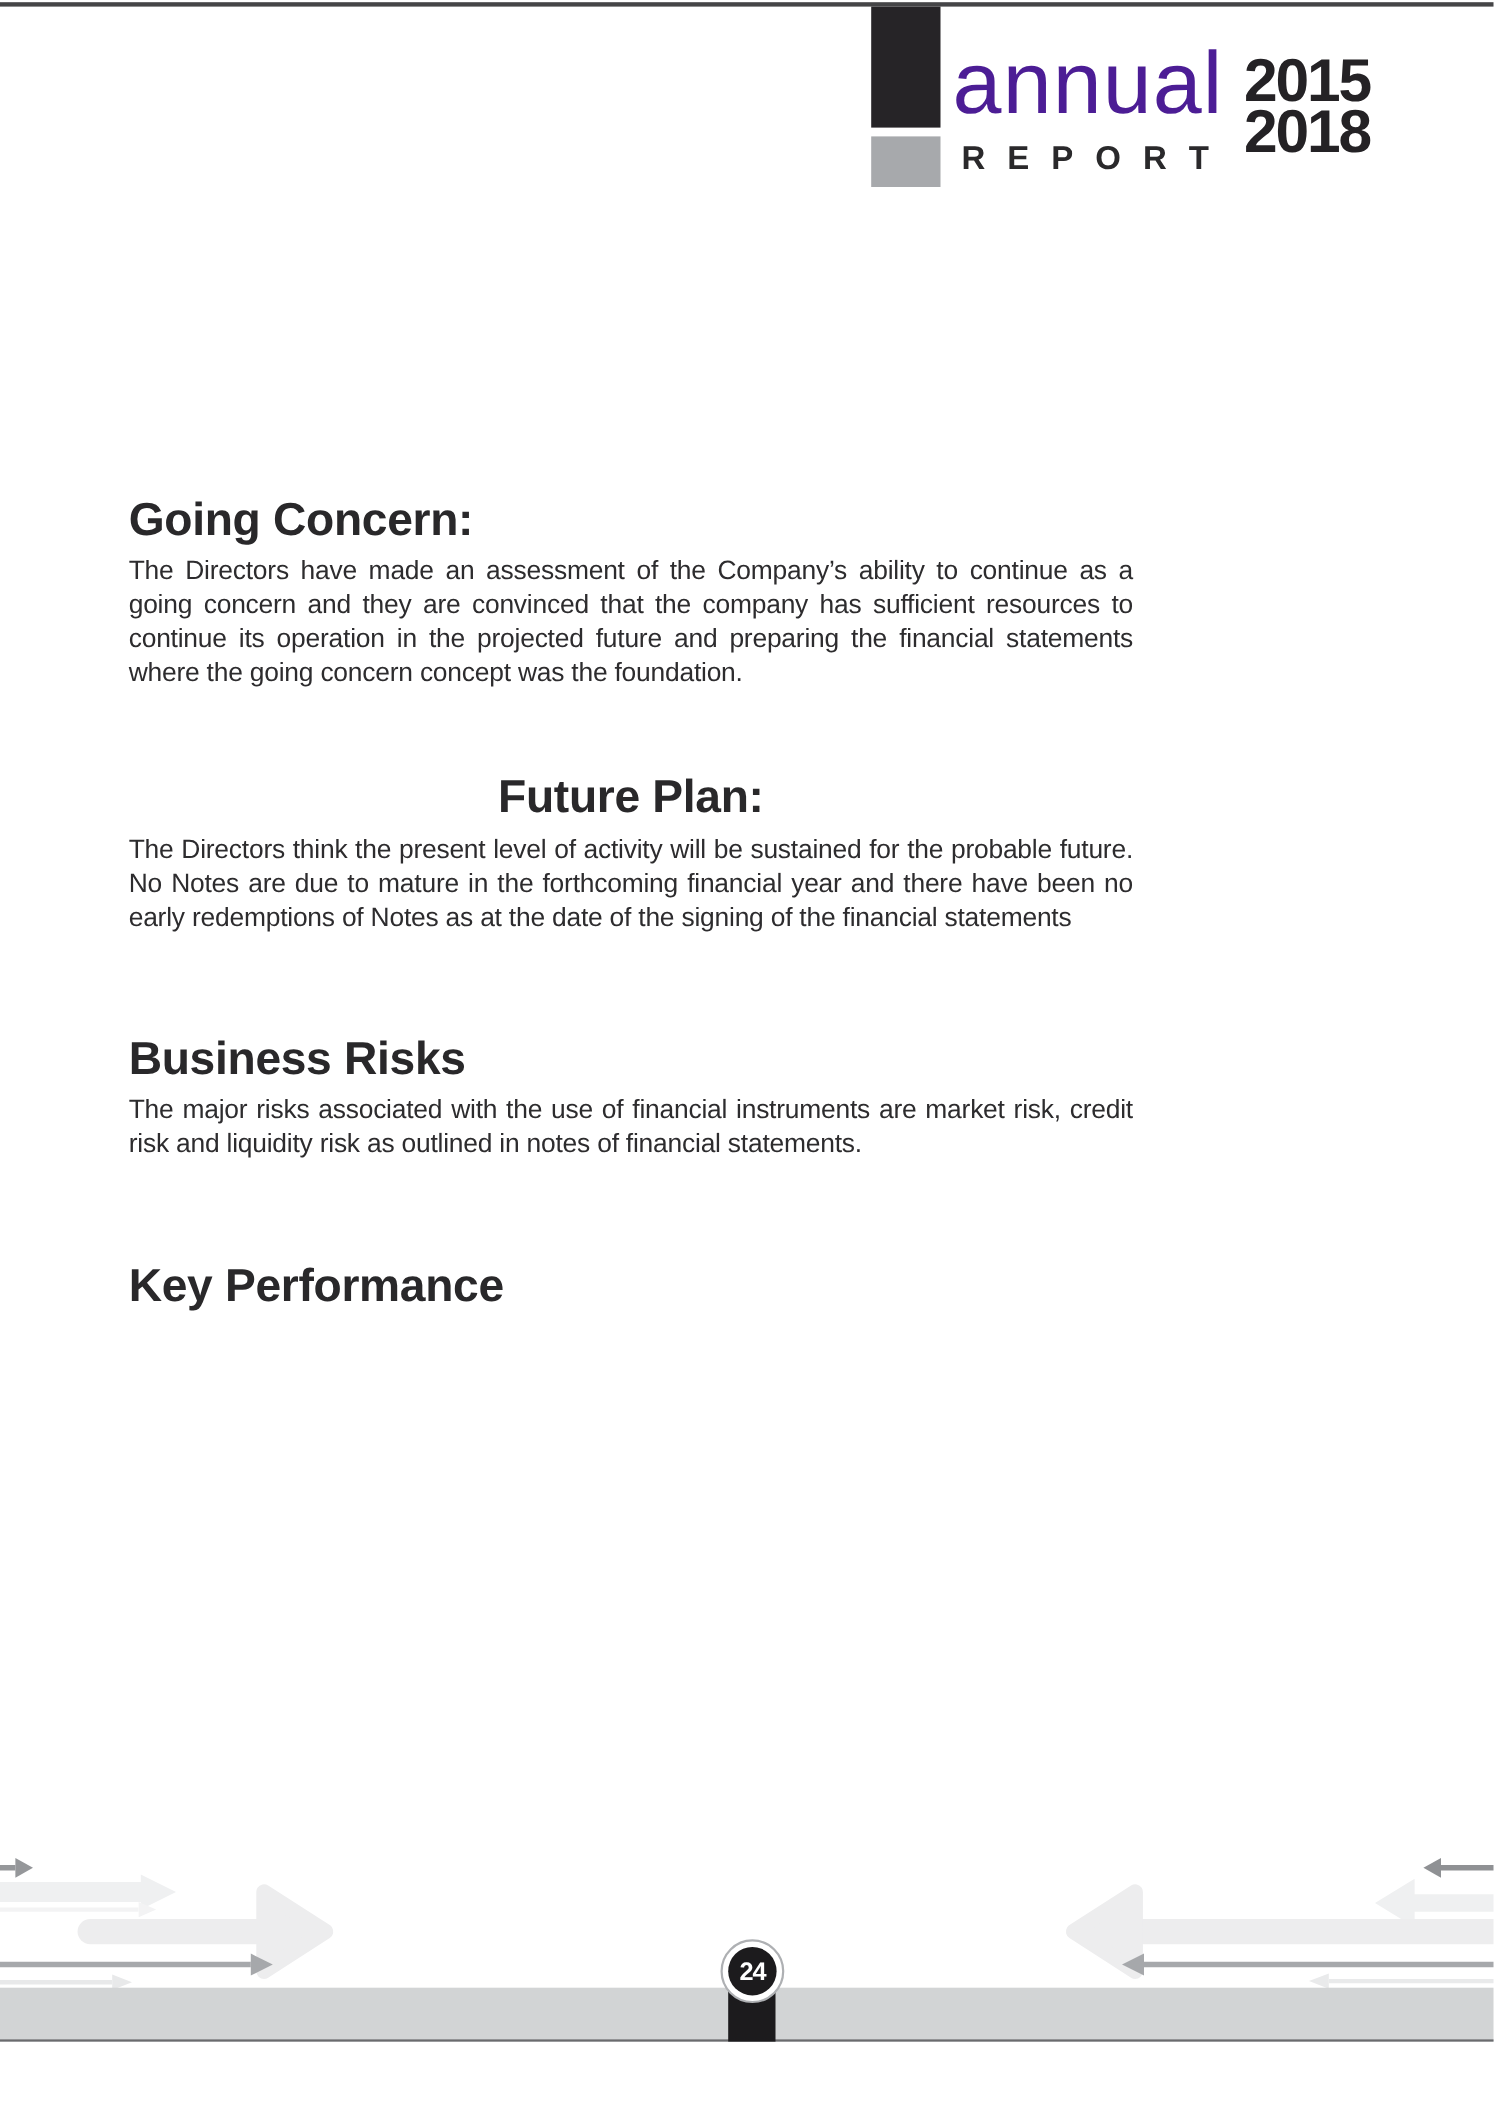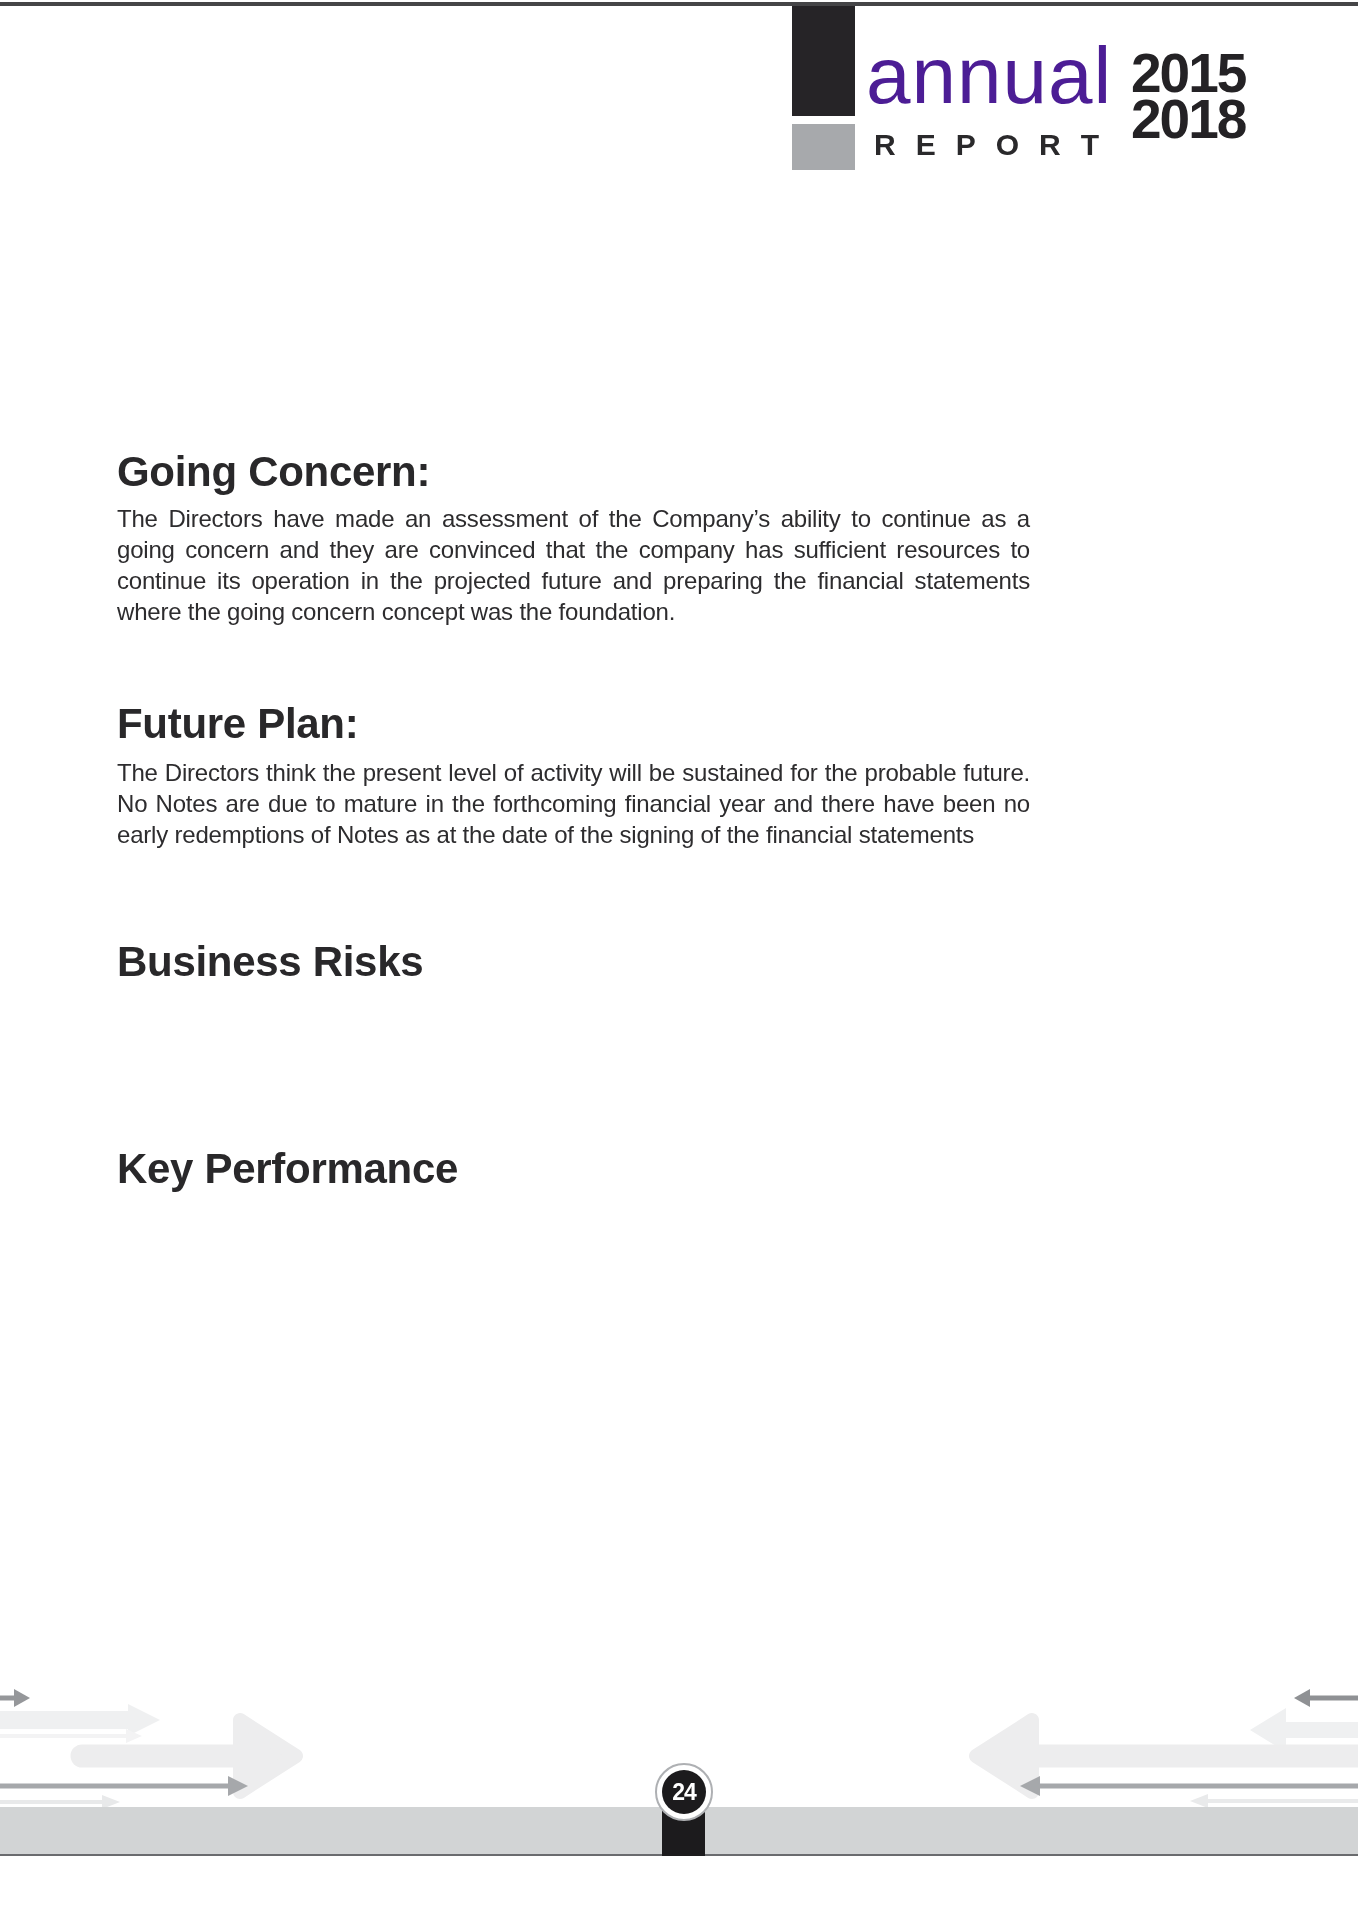--- a/index.html
+++ b/index.html
@@ -29,21 +29,21 @@
   
   .heading {
     position:absolute; left:117px; width:913px; font-size:42px; font-weight:700;
     color:#29282a; letter-spacing:-0.3px;
   }
   .para {
     position:absolute; left:117px; width:913px; font-size:24px; line-height:31px;
     text-align:justify; color:#2d2c2e; letter-spacing:-0.2px;
   }
   .h1 { top:448px; }  .p1 { top:503px; }
-  .h2 { top:700px; }  .p2 { top:757px; }
+  .h2 { top:700px;text-align:center; }  .p2 { top:757px; }
   .h3 { top:938px; }  .p3 { top:993px; }
   .h4 { top:1145px; } .p4 { top:1200px; }
 
   
   .arrows-left  { position:absolute; left:0; top:1668px; width:420px; height:150px; }
   .arrows-right { position:absolute; right:0; top:1668px; width:420px; height:150px; }
   .footer-band {
     position:absolute; left:0; top:1807px; width:100%; height:49px;
     background:#d2d4d5; border-bottom:2px solid #6a6b6e; z-index:1;
   }
@@ -75,20 +75,21 @@
     <div>2018</div>
   </div>
 
   <div class="heading h1">Going Concern:</div>
   <div class="para p1">The Directors have made an assessment of the Company’s ability to continue as a going concern and they are convinced that the company has sufficient resources to continue its operation in the projected future and preparing the financial statements where the going concern concept was the foundation.</div>
 
   <div class="heading h2">Future Plan:</div>
   <div class="para p2">The Directors think the present level of activity will be sustained for the probable future. No Notes are due to mature in the forthcoming financial year and there have been no early redemptions of Notes as at the date of the signing of the financial statements</div>
 
   <div class="heading h3">Business Risks</div>
+  <div class="para p3">The major risks associated with the use of financial instruments are market risk, credit risk and liquidity risk as outlined in notes of financial statements.</div>
 
   <div class="heading h4">Key Performance</div>
 
   <svg class="arrows-left" viewBox="0 0 420 150" xmlns="http://www.w3.org/2000/svg">
     <g>
       <line x1="-4" y1="30" x2="14" y2="30" stroke="#95979a" stroke-width="5"></line>
       <polygon points="14,21 14,39 30,30" fill="#95979a"></polygon>
 
       <line x1="-4" y1="52" x2="130" y2="52" stroke="#eff0f1" stroke-width="18"></line>
       <polygon points="128,36 128,68 160,52" fill="#eff0f1"></polygon>

